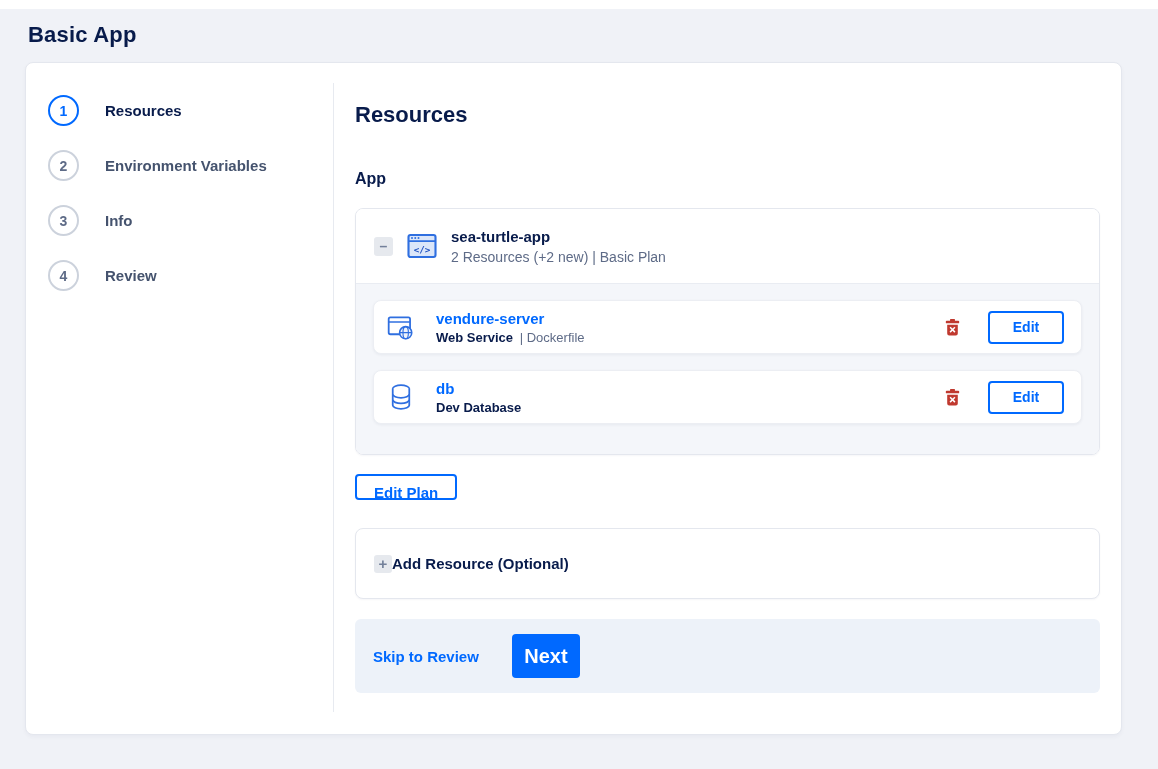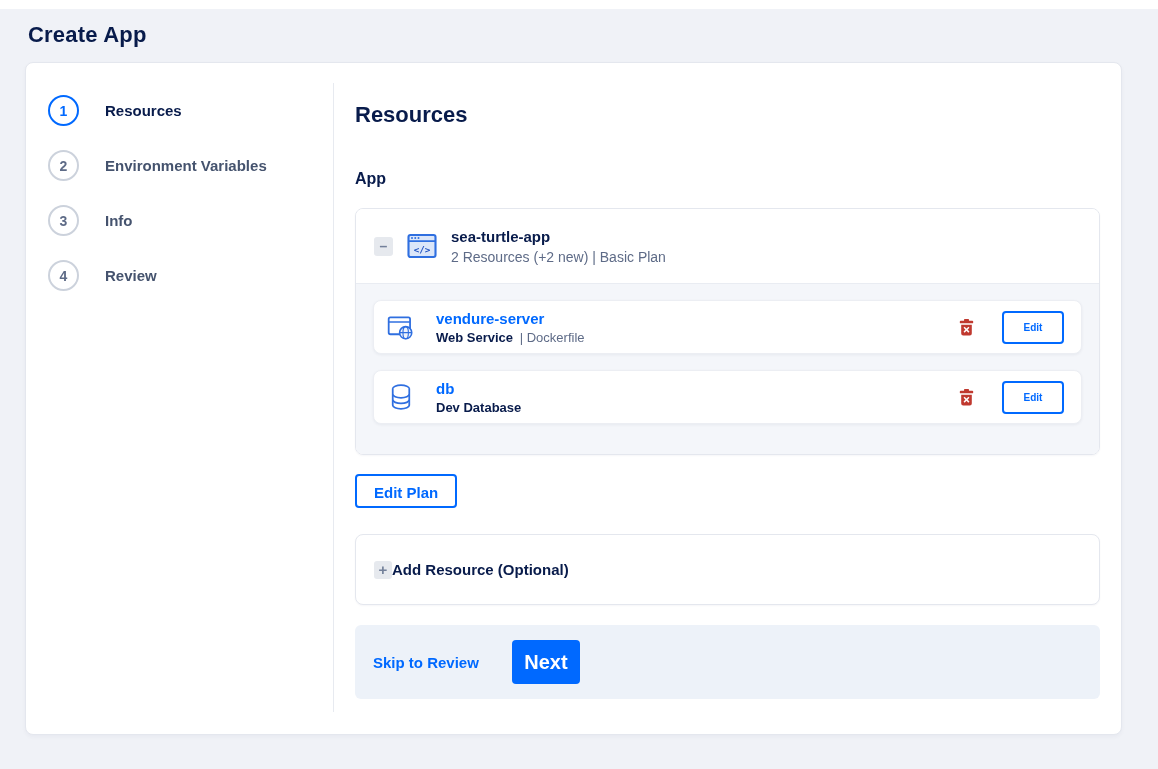--- a/index.html
+++ b/index.html
@@ -97,29 +97,29 @@
   .res-icon { display: flex; flex: 0 0 auto; width: 27px; justify-content: center; }
   .res-text { margin-left: 22px; }
   .res-name { font-size: 15px; font-weight: 700; color: #0069ff; cursor: pointer; }
   .res-sub { font-size: 13px; margin-top: 3px; }
   .res-sub .t { font-weight: 700; color: #081b4b; }
   .res-sub .sep { color: #5e6b87; margin-left: 3px; }
   .res-sub .src { color: #5e6b87; }
   .res-actions { margin-left: auto; display: flex; align-items: center; gap: 26px; }
   .trash-btn { background: none; border: none; cursor: pointer; display: flex; padding: 2px; }
   .edit-btn {
-    width: 62px; height: 33px;
+    width: 76px; height: 33px;
     background: #ffffff; border: 2px solid #0069ff; border-radius: 4px;
-    color: #0069ff; font-size: 10px; font-weight: 700; cursor: pointer;
+    color: #0069ff; font-size: 14px; font-weight: 700; cursor: pointer;
     font-family: inherit;
   }
   
   .edit-plan-btn {
     margin-top: 19px;
-    padding: 8px 17px; height: 34px;
+    padding: 8px 17px; height: 26px;
     background: #ffffff; border: 2px solid #0069ff; border-radius: 4px;
     color: #0069ff; font-size: 15px; font-weight: 700; cursor: pointer;
     font-family: inherit;
   }
   .add-resource-card {
     margin-top: 26px;
     border: 1px solid #e4e7ee; border-radius: 8px;
     box-shadow: 0 1px 2px rgba(8,27,75,.04);
     height: 71px; background: #ffffff;
     display: flex; align-items: center;
@@ -153,21 +153,21 @@
     color: #ffffff; font-size: 20px; font-weight: 700;
     width: 68px; height: 44px; cursor: pointer;
     font-family: inherit;
   }
 </style>
 </head>
 <body>
 
 <div class="top-strip"></div>
 
-<h1 class="page-title">Create App</h1>
+<h1 class="page-title">Basic App</h1>
 
 <div class="main-card">
 
   <nav class="stepper">
     <div class="step active">
       <div class="step-circle">1</div>
       <div class="step-label">Resources</div>
     </div>
     <div class="step">
       <div class="step-circle">2</div>

